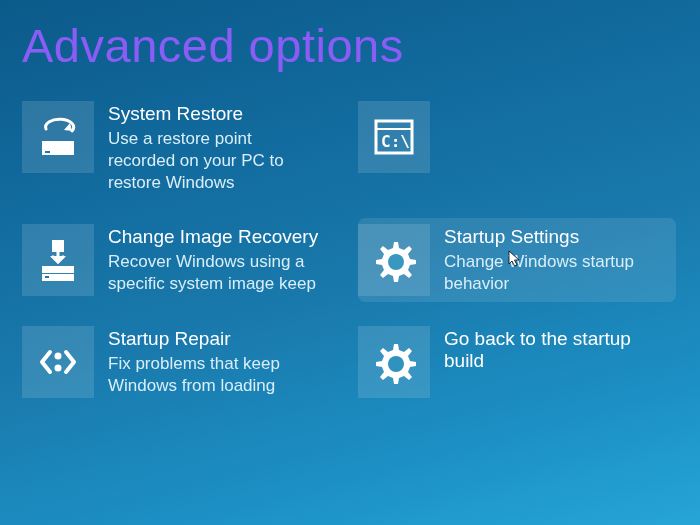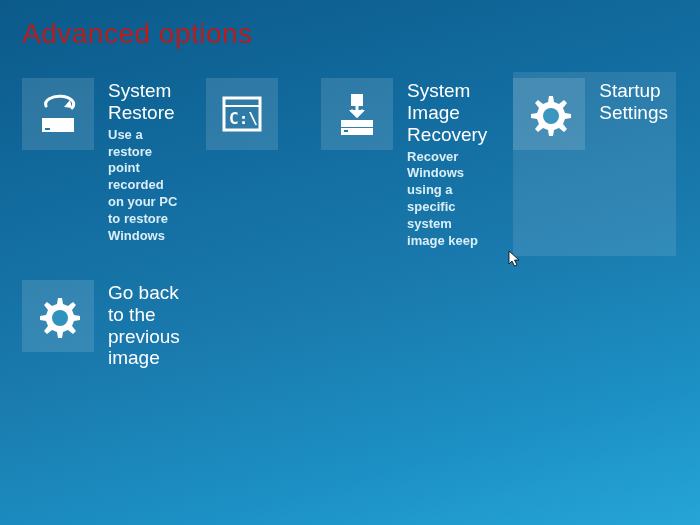--- a/index.html
+++ b/index.html
@@ -9,43 +9,44 @@
     }
     body {
       width: 700px;
       height: 525px;
       background: linear-gradient(165deg, #0b5a8a 0%, #126b9e 30%, #1a7aad 55%, #1c90c4 80%, #26a5d6 100%);
       font-family: "Segoe UI Light", "Segoe UI", Arial, sans-serif;
       overflow: hidden;
       position: relative;
     }
     .page-title {
-      color: #b91c1c;
-      font-size: 28px;
+      color: #8b5cf6;
+      font-size: 47px;
       font-weight: 200;
       padding: 18px 0 0 22px;
       letter-spacing: 0.5px;
     }
     .grid {
       display: grid;
-      grid-template-columns: 1fr 1fr 1fr 1fr;
+      grid-template-columns: 1fr 1fr;
       column-gap: 18px;
       row-gap: 18px;
       padding: 22px 24px 0 22px;
     }
     .tile {
       display: flex;
       align-items: flex-start;
       gap: 14px;
       padding: 6px 8px 6px 0;
       cursor: pointer;
       position: relative;
     }
     .tile.hovered {
       background: rgba(255,255,255,0.10);
+      border-radius: 7px;
     }
     .tile-icon {
       flex: 0 0 72px;
       width: 72px;
       height: 72px;
       background: rgba(255,255,255,0.13);
       display: flex;
       align-items: center;
       justify-content: center;
     }
@@ -55,22 +56,22 @@
     }
     .tile-title {
       color: #ffffff;
       font-size: 19px;
       font-weight: 300;
       line-height: 1.15;
       margin-bottom: 3px;
     }
     .tile-desc {
       color: #d9eef8;
-      font-size: 13px;
-      font-weight: 700;
+      font-size: 17px;
+      font-weight: 400;
       line-height: 1.3;
       max-width: 210px;
     }
     .cursor {
       position: absolute;
       left: 508px;
       top: 250px;
       width: 14px;
       height: 18px;
       pointer-events: none;
@@ -119,51 +120,68 @@
       <svg width="52" height="52" viewBox="0 0 52 52">
         <rect x="20" y="6" width="12" height="12" fill="#ffffff"></rect>
         <path d="M26 18 L26 26 M20 22 L26 28 L32 22" stroke="#ffffff" stroke-width="3" fill="none"></path>
         <path d="M18 22 L26 30 L34 22 Z" fill="#ffffff"></path>
         <rect x="10" y="32" width="32" height="7" fill="#ffffff"></rect>
         <rect x="10" y="40" width="32" height="7" fill="#ffffff"></rect>
         <rect x="13" y="42" width="4" height="2" fill="#1a7aad"></rect>
       </svg>
     </div>
     <div class="tile-text">
-      <div class="tile-title">System Image Recovery</div>
+      <div class="tile-title">Change Image Recovery</div>
       <div class="tile-desc">Recover Windows using a specific system image keep</div>
     </div>
   </div>
 
   <div class="tile hovered">
     <div class="tile-icon">
       <svg width="52" height="52" viewBox="0 0 52 52">
         <g fill="#ffffff">
           <path d="M26 8 L30 8 L31 14 L36 16 L41 12 L44 15 L40 20 L42 25 L48 26 L48 30 L42 31 L40 36 L44 41 L41 44 L36 40 L31 42 L30 48 L26 48 L25 42 L20 40 L15 44 L12 41 L16 36 L14 31 L8 30 L8 26 L14 25 L16 20 L12 15 L15 12 L20 16 L25 14 Z"></path>
         </g>
         <circle cx="28" cy="28" r="8" fill="#3a97bf"></circle>
       </svg>
     </div>
     <div class="tile-text">
       <div class="tile-title">Startup Settings</div>
+      <div class="tile-desc">Change Windows startup behavior</div>
     </div>
   </div>
 
+  <div class="tile">
+    <div class="tile-icon">
+      <svg width="52" height="52" viewBox="0 0 52 52">
+        <g fill="none" stroke="#ffffff" stroke-width="4" stroke-linecap="round" stroke-linejoin="round">
+          <path d="M18 16 L10 26 L18 36"></path>
+          <path d="M34 16 L42 26 L34 36"></path>
+        </g>
+        <circle cx="26" cy="20" r="3.5" fill="#ffffff"></circle>
+        <circle cx="26" cy="32" r="3.5" fill="#ffffff"></circle>
+      </svg>
+    </div>
+    <div class="tile-text">
+      <div class="tile-title">Startup Repair</div>
+      <div class="tile-desc">Fix problems that keep Windows from loading</div>
+    </div>
+  </div>
 
   <div class="tile">
     <div class="tile-icon">
       <svg width="52" height="52" viewBox="0 0 52 52">
         <g fill="#ffffff">
           <path d="M26 8 L30 8 L31 14 L36 16 L41 12 L44 15 L40 20 L42 25 L48 26 L48 30 L42 31 L40 36 L44 41 L41 44 L36 40 L31 42 L30 48 L26 48 L25 42 L20 40 L15 44 L12 41 L16 36 L14 31 L8 30 L8 26 L14 25 L16 20 L12 15 L15 12 L20 16 L25 14 Z"></path>
         </g>
         <circle cx="28" cy="28" r="8" fill="#2f93bd"></circle>
       </svg>
     </div>
     <div class="tile-text">
-      <div class="tile-title">Go back to the previous image</div>
+      <div class="tile-title">Go back to the startup build</div>
       <div class="tile-desc"></div>
     </div>
   </div>
 
 </div>
 
 <div class="cursor">
   <svg width="14" height="18" viewBox="0 0 14 18">
     <path d="M1 1 L1 14 L4 11 L6.5 16 L9 15 L6.5 10 L11 10 Z" fill="#ffffff" stroke="#000000" stroke-width="0.8"></path>
   </svg>

